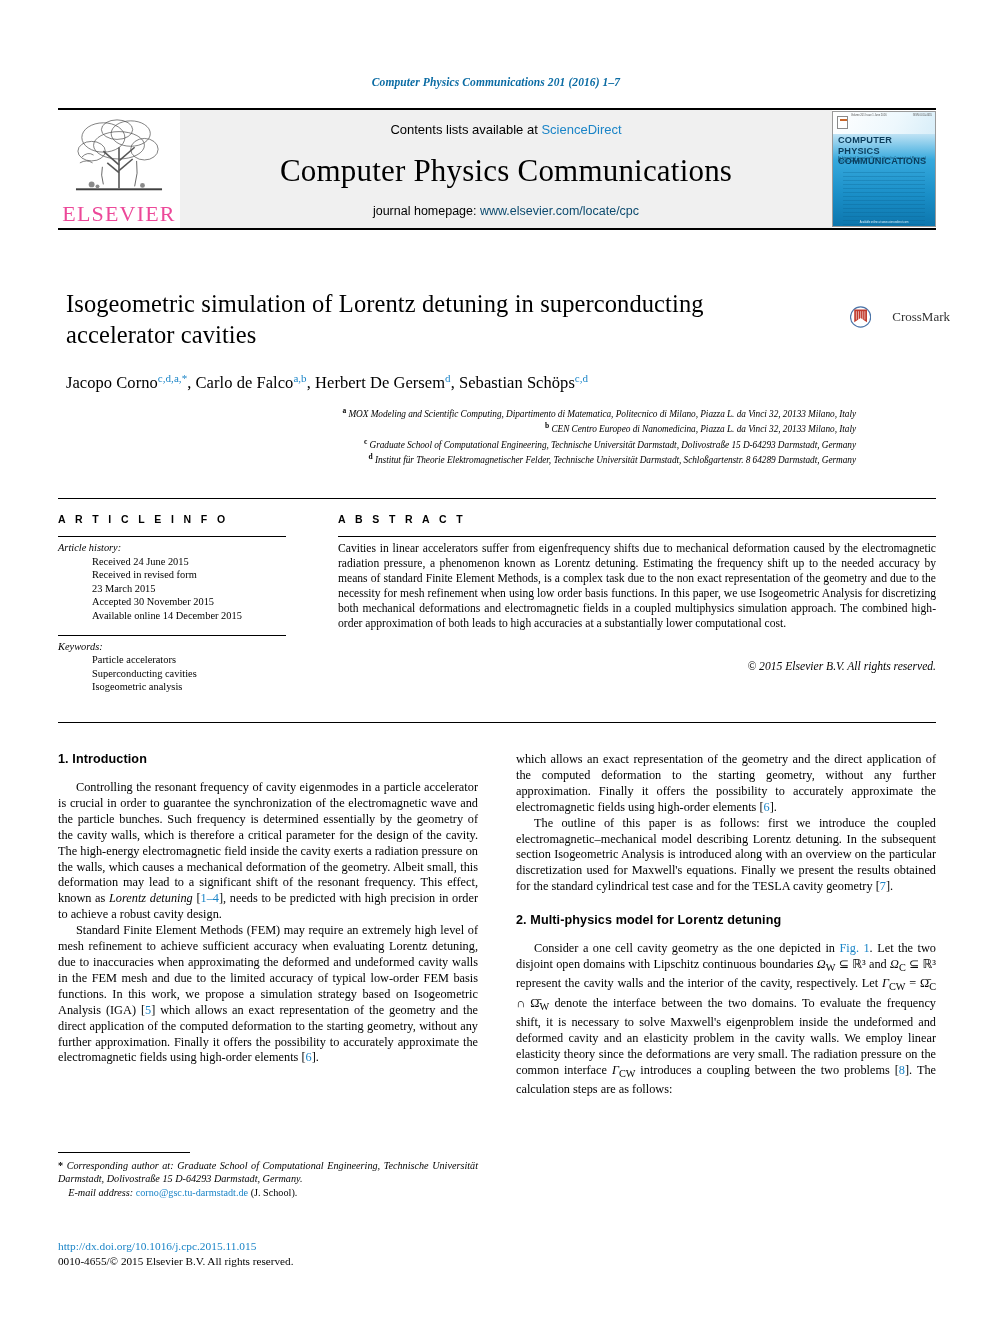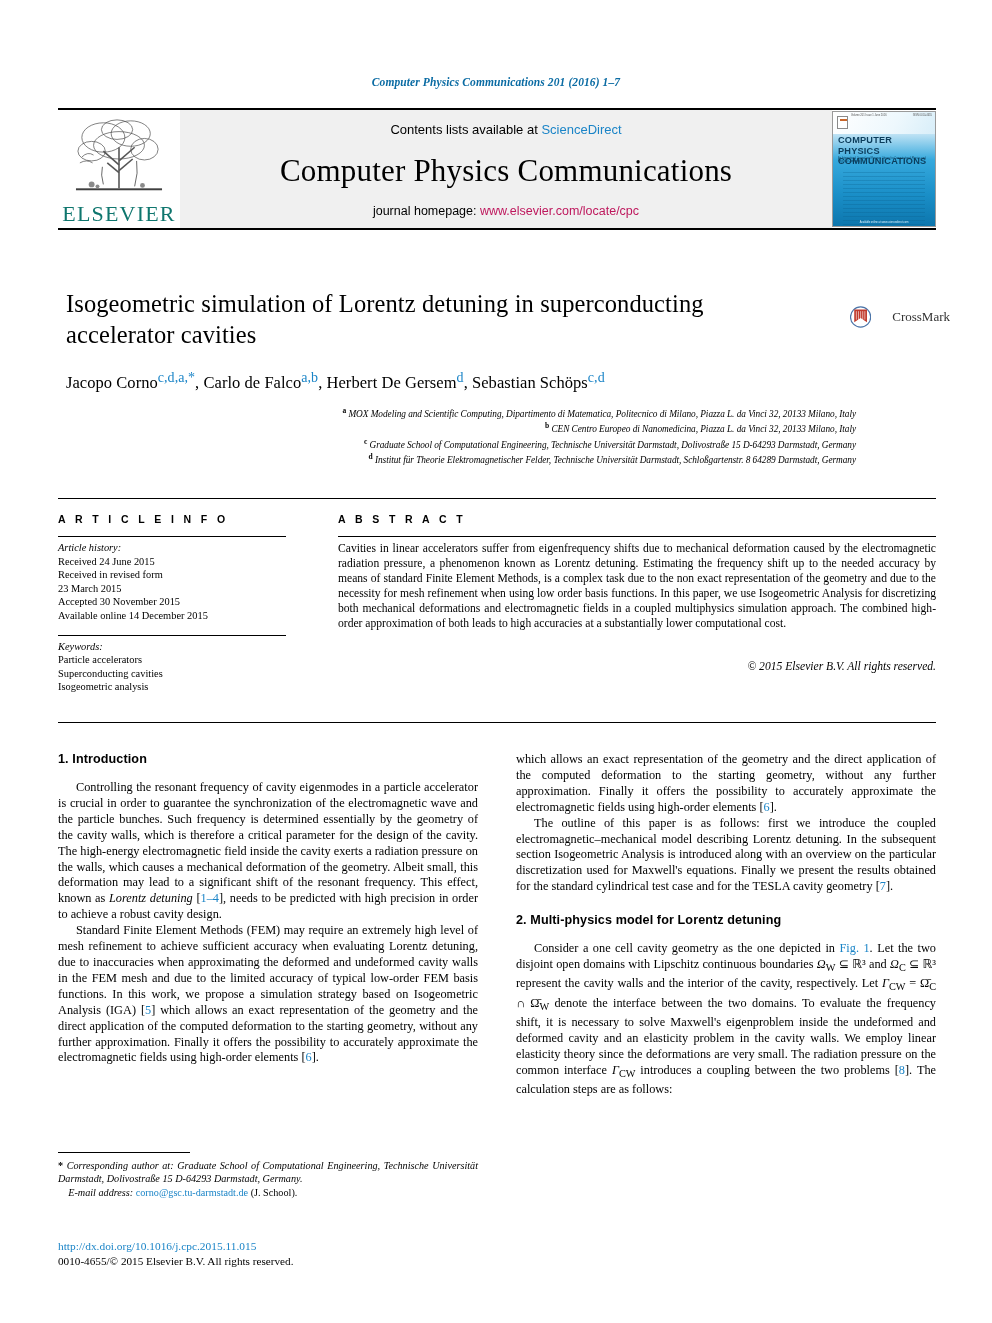--- a/index.html
+++ b/index.html
@@ -45,21 +45,21 @@
     align-items: center;
     justify-content: flex-start;
     padding-top: 4px;
     background: #fff;
   }
   .tree-svg { width: 98px; height: 88px; display:block; }
   .elsevier-word {
     font-family: "Liberation Serif", serif;
     font-size: 22px;
     letter-spacing: 1.2px;
-    color: #0f766e;
+    color: #ec4899;
     line-height: 1;
     margin-top: 1px;
   }
   .masthead-center {
     flex: 1 1 auto;
     background: #f0f0f0;
     display: flex;
     flex-direction: column;
     align-items: center;
     justify-content: space-between;
@@ -72,21 +72,21 @@
   .contents-line .sd { color: #1a84c7; }
   .journal-title {
     font-family: "Liberation Serif", serif;
     font-size: 31px;
     letter-spacing: .2px;
   }
   .homepage-line {
     font-size: 12.5px;
     font-family: "Liberation Sans", sans-serif;
   }
-  .homepage-line .url { color: #be185d; }
+  .homepage-line .url { color: #0c4a6e; }
   .cover-thumb {
     flex: 0 0 104px;
     width: 104px;
     background: #fff;
     display:flex; align-items:center; justify-content:center;
   }
   .cover-inner {
     width: 122px; height: 116px;
     border: 1px solid #9a9a9a;
     position: relative;
@@ -148,21 +148,21 @@
     margin: 0;
     width: 720px;
     letter-spacing: .1px;
   }
   .authors {
     font-size: 16.5px;
     margin-top: 16px;
     line-height: 22px;
     letter-spacing: .05px;
   }
-  .authors sup { font-size: 14px; color: #1a84c7; vertical-align: super; }
+  .authors sup { font-size: 11px; color: #1a84c7; vertical-align: super; }
   .authors sup.star { color:#1a84c7; }
   .affiliations { margin-top: 11px; }
   .affiliations div {
     font-size: 9.3px;
     font-style: italic;
     line-height: 12.4px;
     letter-spacing: -0.05px;
     text-align: right;
   }
   .affiliations sup { font-style: normal; font-weight: bold; font-size: 7.5px; }
@@ -189,21 +189,21 @@
     font-family: "Liberation Sans", sans-serif;
     font-size: 10.5px;
     font-weight: bold;
     letter-spacing: 3.4px;
     margin-bottom: 11px;
   }
   .rule { border-top: 1.2px solid #000; margin: 0 0 4px 0; }
   .rule.thin { border-top: 1px solid #000; }
   .info-grp { margin-bottom: 12px; }
   .info-grp .lbl { font-style: italic; font-size: 10.4px; line-height: 13.6px; }
-  .info-grp .ln  { font-size: 10.4px; line-height: 13.6px; }
+  .info-grp .ln  { font-size: 10.4px; line-height: 13.6px; margin-left: 34px; }
   .abs-text {
     font-size: 11.6px;
     line-height: 15.1px;
     text-align: justify;
     margin: 0;
   }
   .copyright {
     font-size: 11.6px;
     text-align: right;
     margin-top: 28px;

